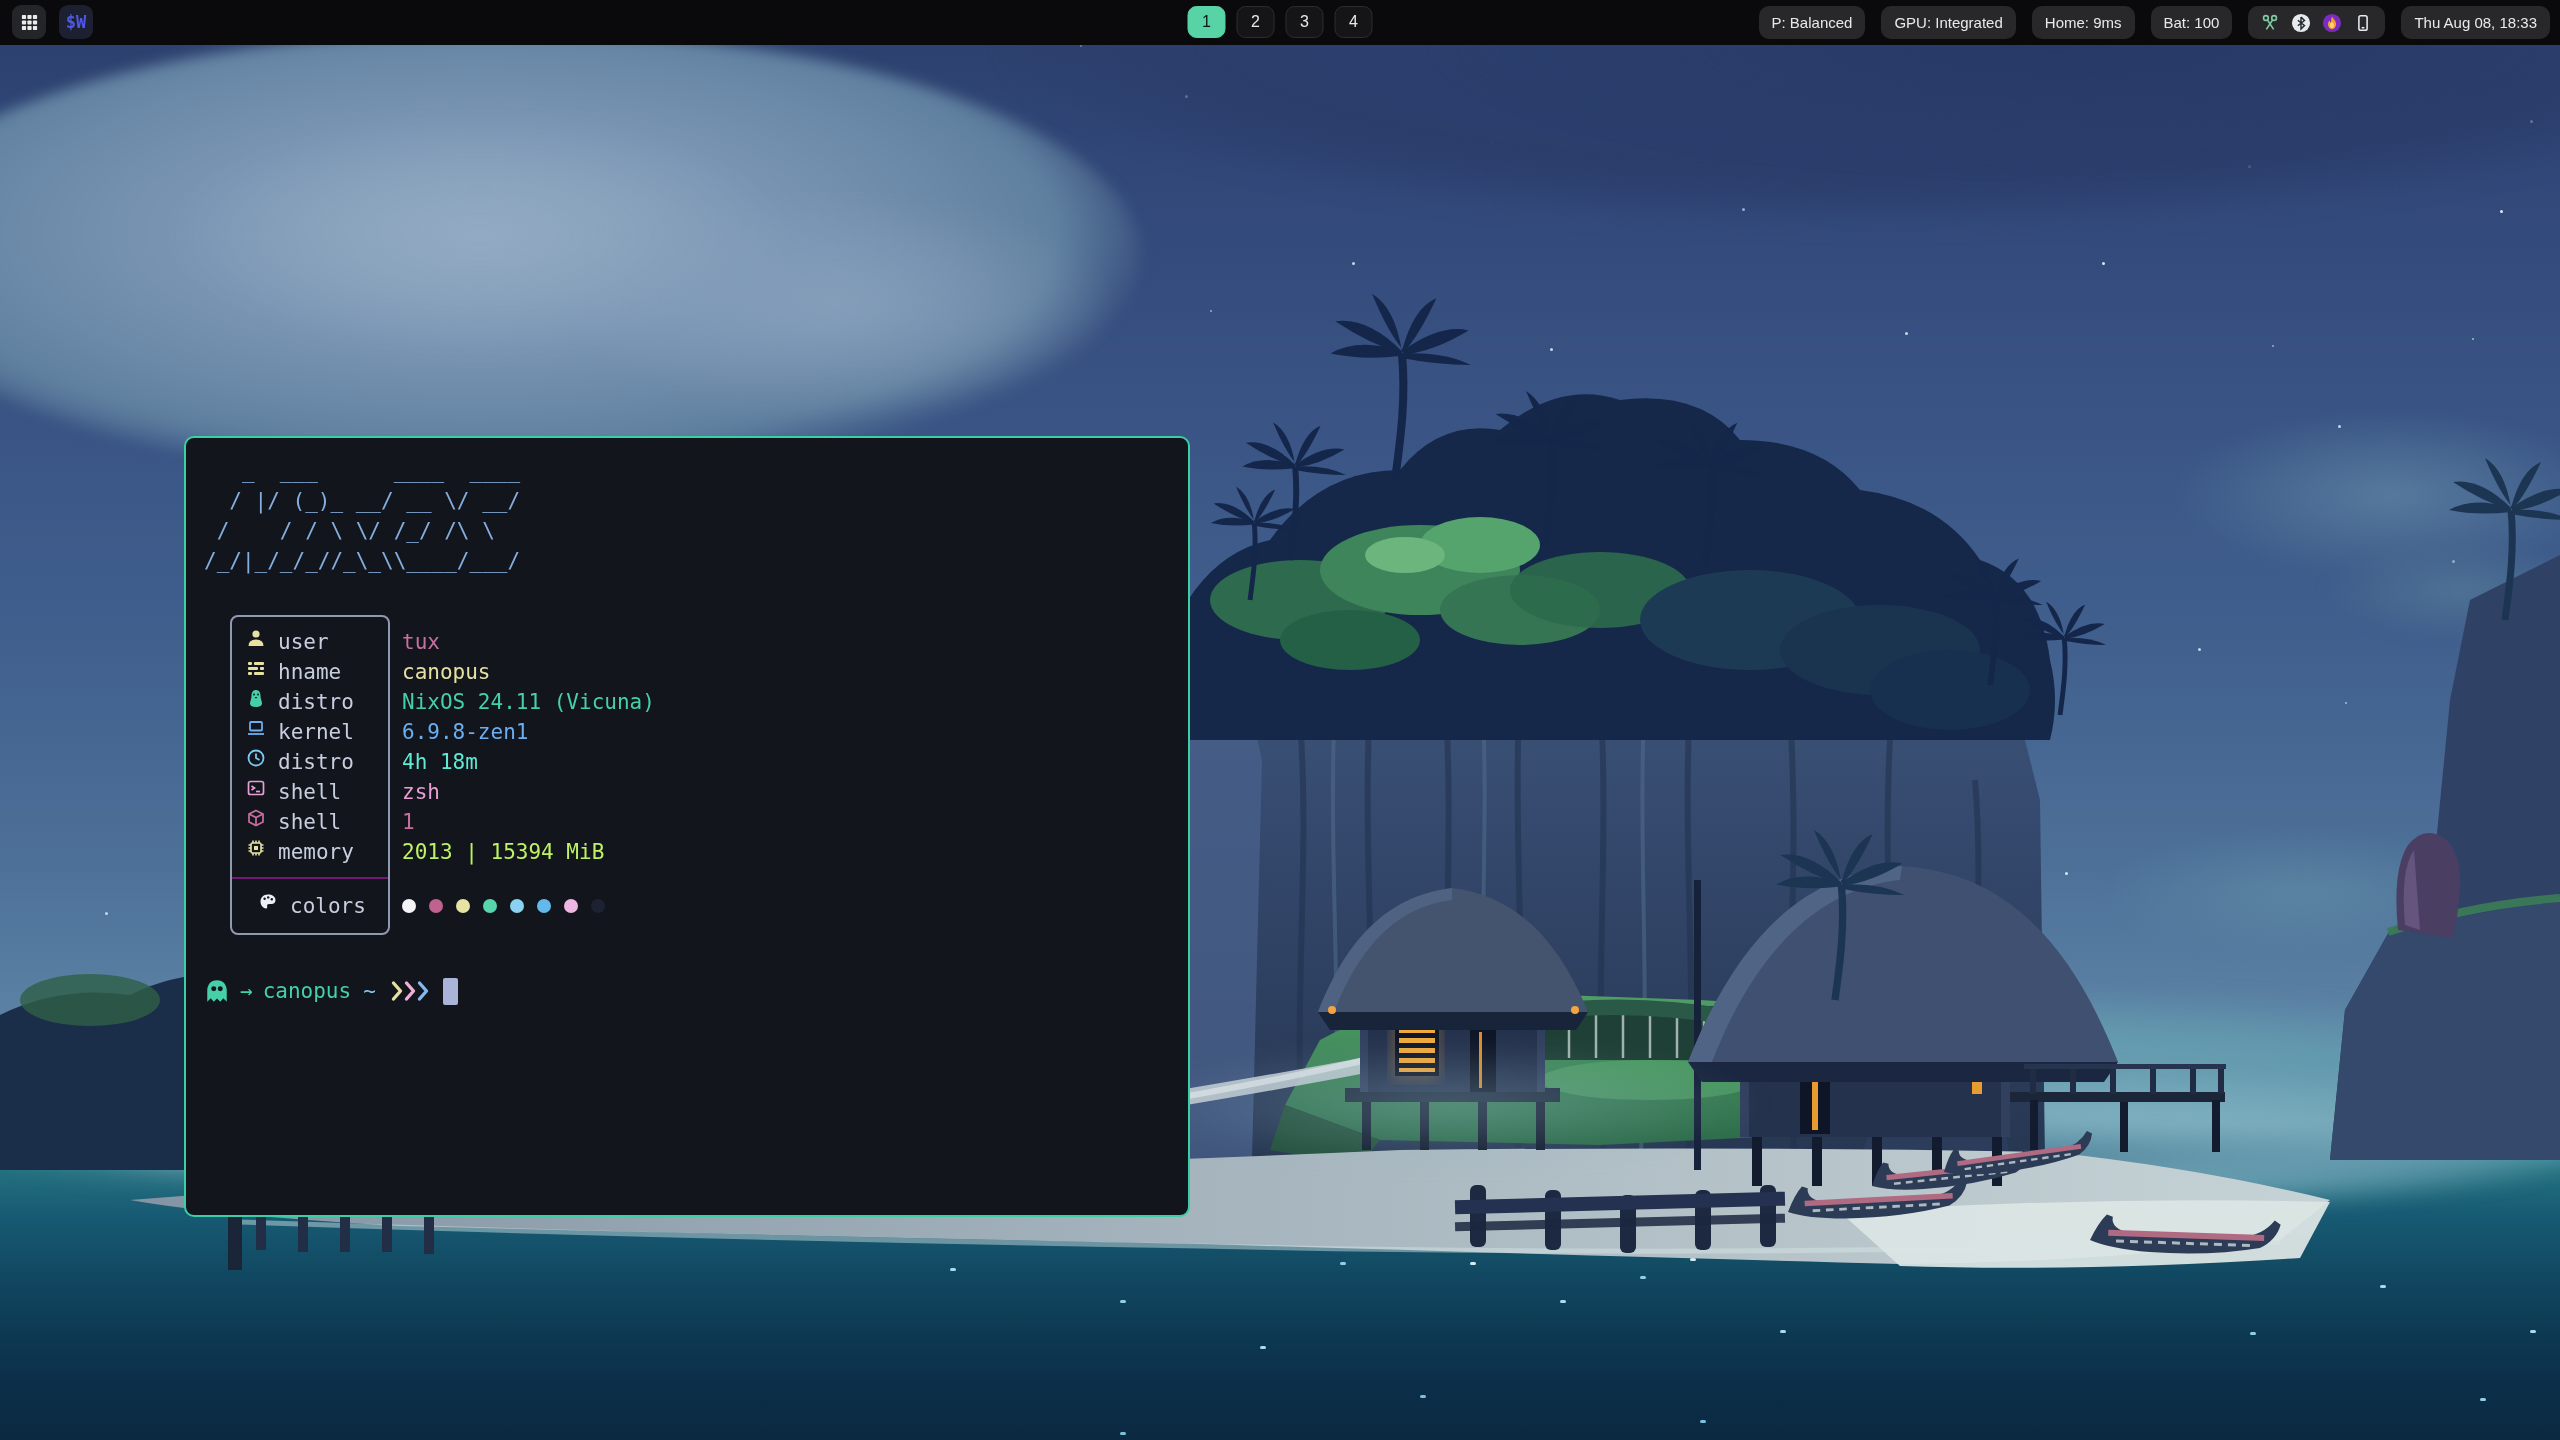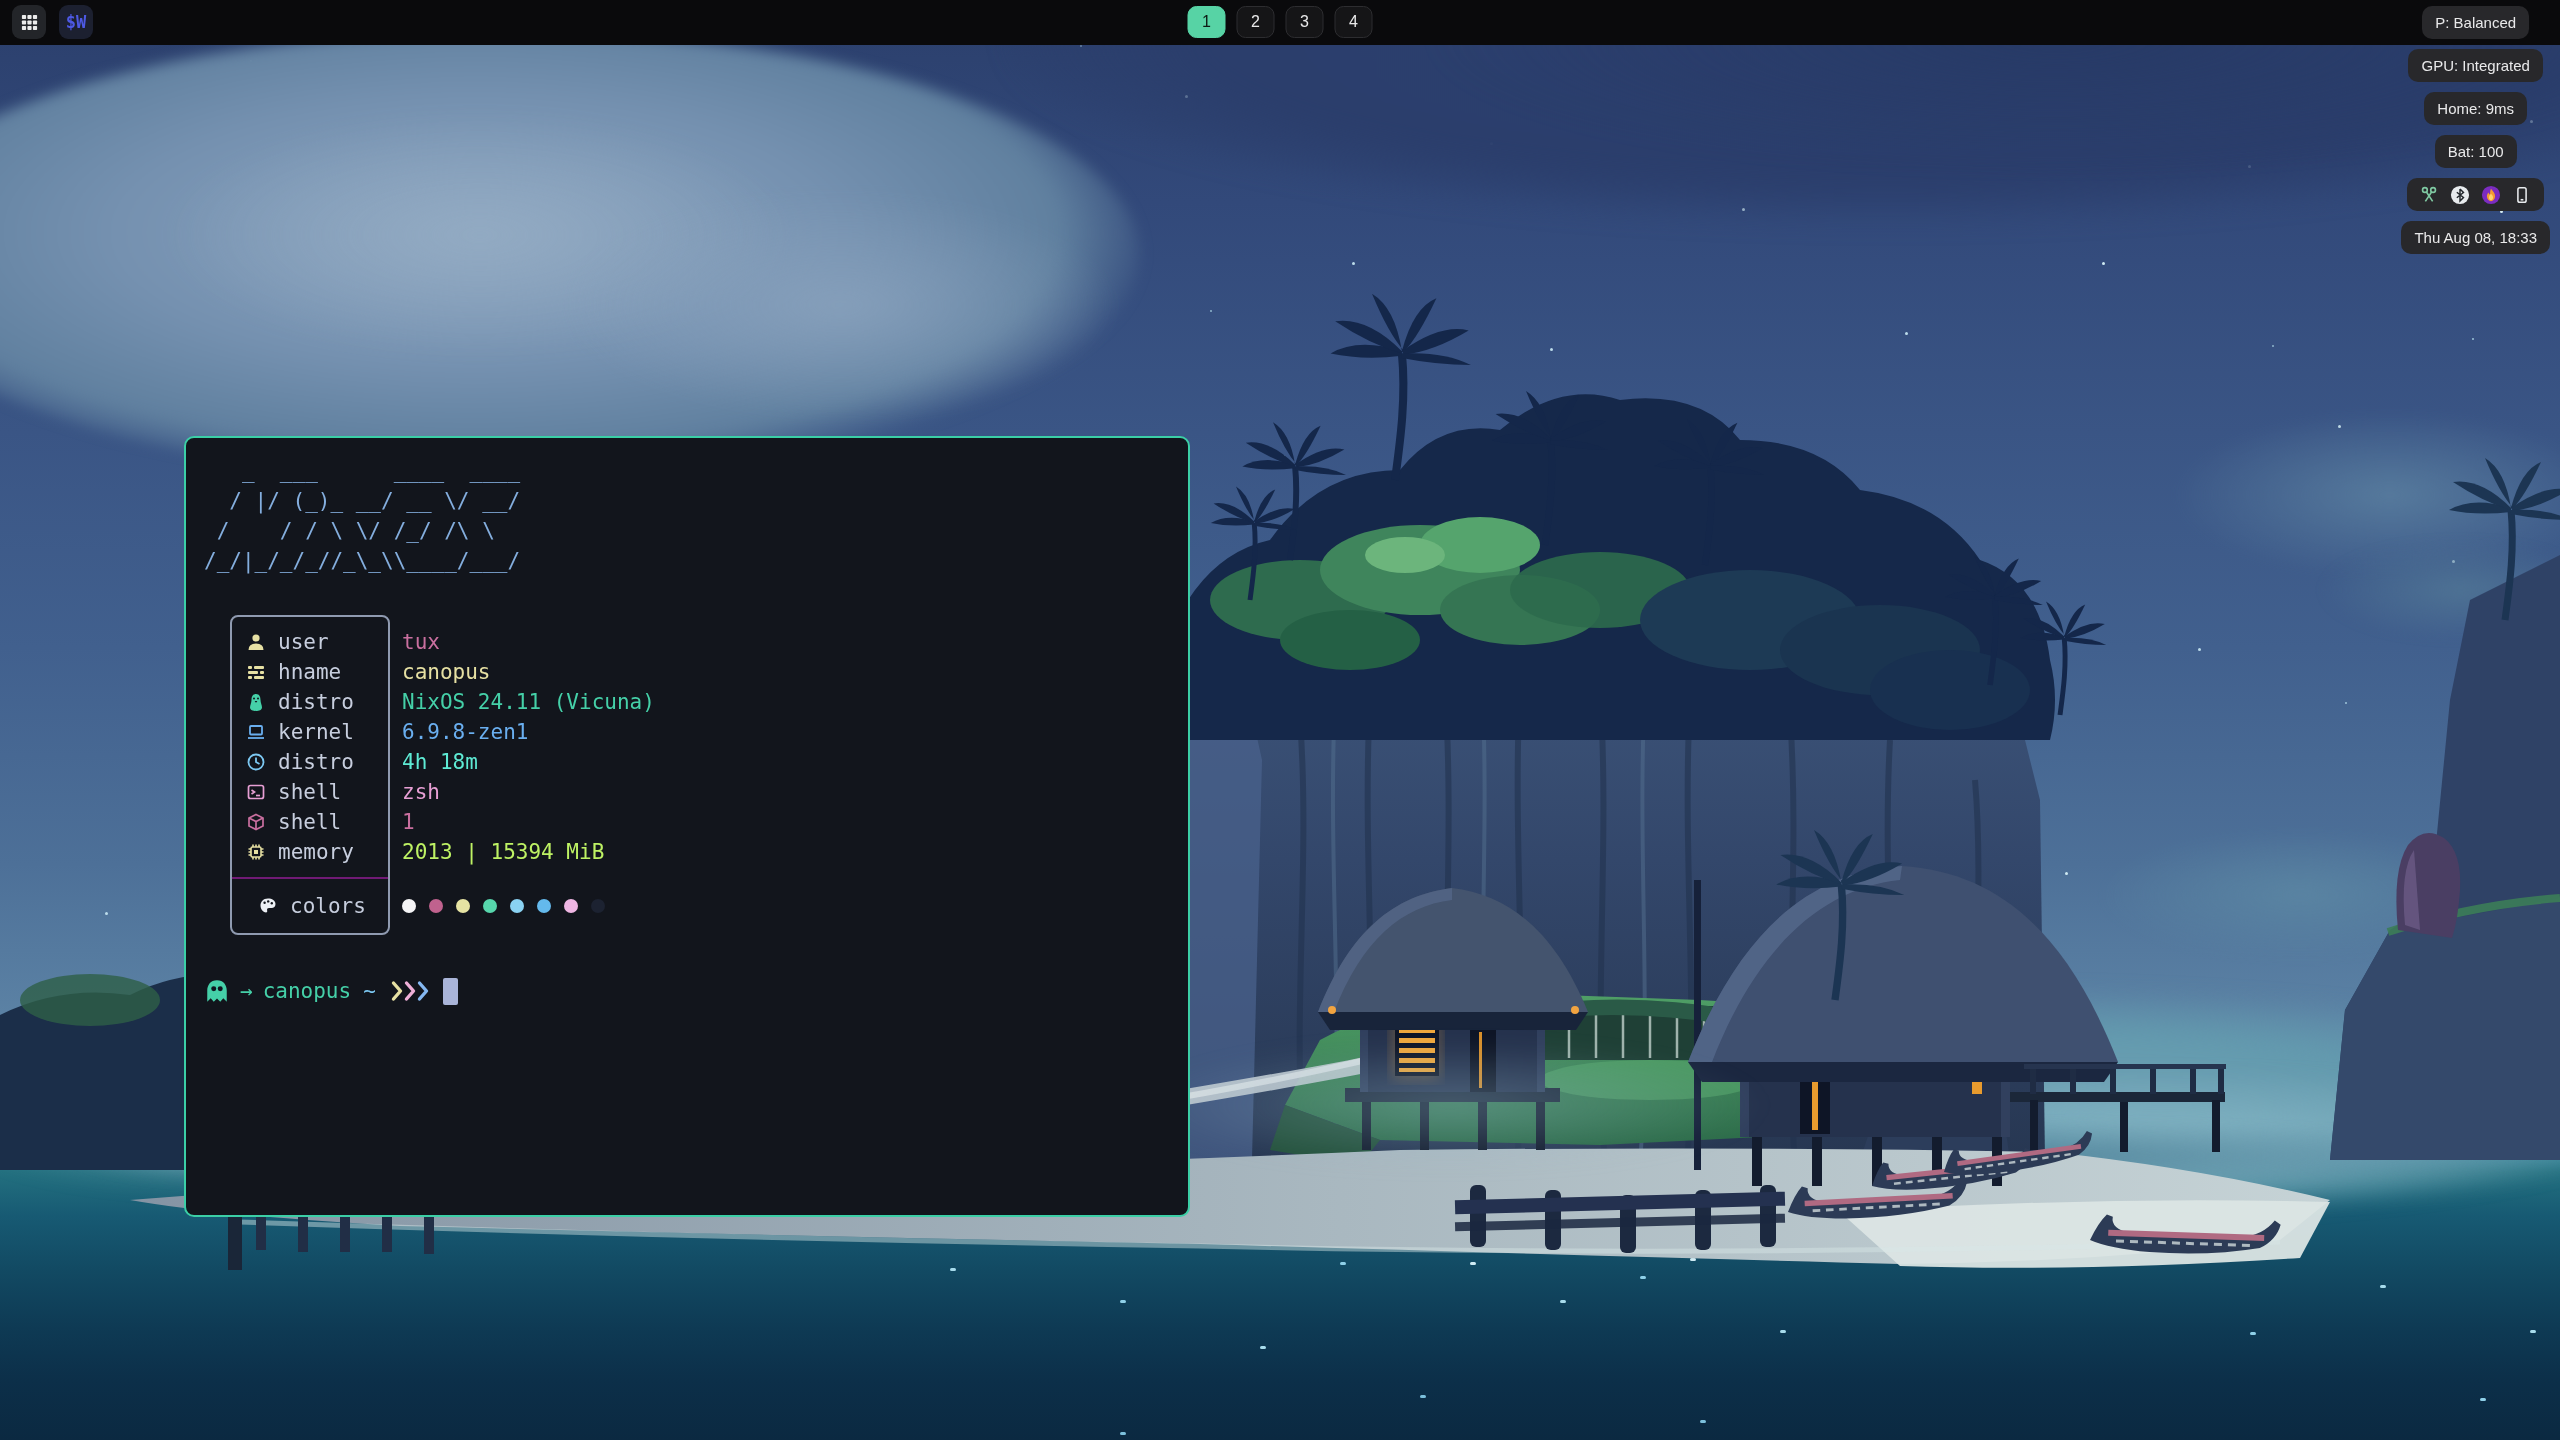--- a/index.html
+++ b/index.html
@@ -64,37 +64,37 @@
   .topbar { position:absolute; left:0; top:0; width:2560px; height:45px; background:#0a0a0c;
             display:flex; align-items:center; z-index:50; }
   .bar-left { position:absolute; left:12px; top:5px; display:flex; gap:13px; }
   .bar-btn { width:34px; height:34px; border-radius:9px; background:#232529; display:flex;
              align-items:center; justify-content:center; cursor:pointer; }
   .bar-btn.logo { background:#1c2030; color:#4d59e4; font:bold 17px "DejaVu Sans Mono", monospace; }
   .bar-center { position:absolute; left:50%; top:6px; transform:translateX(-50%); display:flex; gap:11px; }
   .ws { min-width:38px; height:32px; border-radius:9px; background:#151517; border:1px solid #2d2d30;
         color:#e9e9ea; font-size:16px; display:flex; align-items:center; justify-content:center; cursor:pointer; }
   .ws.active { background:#57d3a5; border-color:#57d3a5; color:#0d1a14; }
-  .bar-right { position:absolute; right:10px; top:6px; display:flex; gap:10px; align-items:center;flex-direction:column; }
+  .bar-right { position:absolute; right:10px; top:6px; display:flex; gap:16px; align-items:center; }
   #modules { display:contents; }
   .pill { height:33px; border-radius:10px; background:#28282b; color:#e9e9ea; font-size:15px;
           display:flex; align-items:center; padding:0 13px; white-space:nowrap; cursor:pointer; }
   .pill.tray { gap:11px; padding:0 12px; }
   .tray-ico { display:flex; align-items:center; justify-content:center; width:20px; height:20px; cursor:pointer; }
 
   
   .terminal { position:absolute; left:184px; top:436px; width:1006px; height:781px; z-index:40;
     background:#12151c; border:2px solid #3bcfa6; border-radius:10px;
     font:21px/30px "DejaVu Sans Mono", monospace; color:#c7cede; padding:16px; }
   .ascii { color:#84aede; font:inherit; white-space:pre; margin:2px 0 0 2px; }
   .fetch { display:flex; margin:39px 0 0 28px; }
   .fetch-box { width:160px; border:2px solid #8f9ab0; border-radius:8px; }
   .box-main { padding:10px 0 10px 13px; }
   .box-colors { border-top:2px solid #701a75; padding:12px 0 12px 25px; }
-  .frow { display:flex; align-items:center; height:30px; }
+  .frow { display:flex; align-items:flex-start; height:30px; }
   .frow .fic { width:22px; height:22px; margin-right:11px; display:flex; align-items:center; justify-content:center; flex:none; }
   .fetch-values { margin-left:12px; padding-top:12px; }
   .fval { height:30px; line-height:30px; white-space:pre; }
   .dots-row { margin-top:24px; height:30px; display:flex; align-items:center; gap:13px; }
   .dot { width:14px; height:14px; border-radius:50%; flex:none; }
   .prompt { position:absolute; left:18px; top:538px; display:flex; align-items:center; height:30px; }
   .prompt .p-arrow { color:#45d0a8; margin:0 10px; }
   .prompt .p-host { color:#45d0a8; }
   .prompt .p-path { color:#7cc8f2; margin-left:12px; }
   #chevrons { display:flex; align-items:center; gap:1px; margin-left:15px; }

